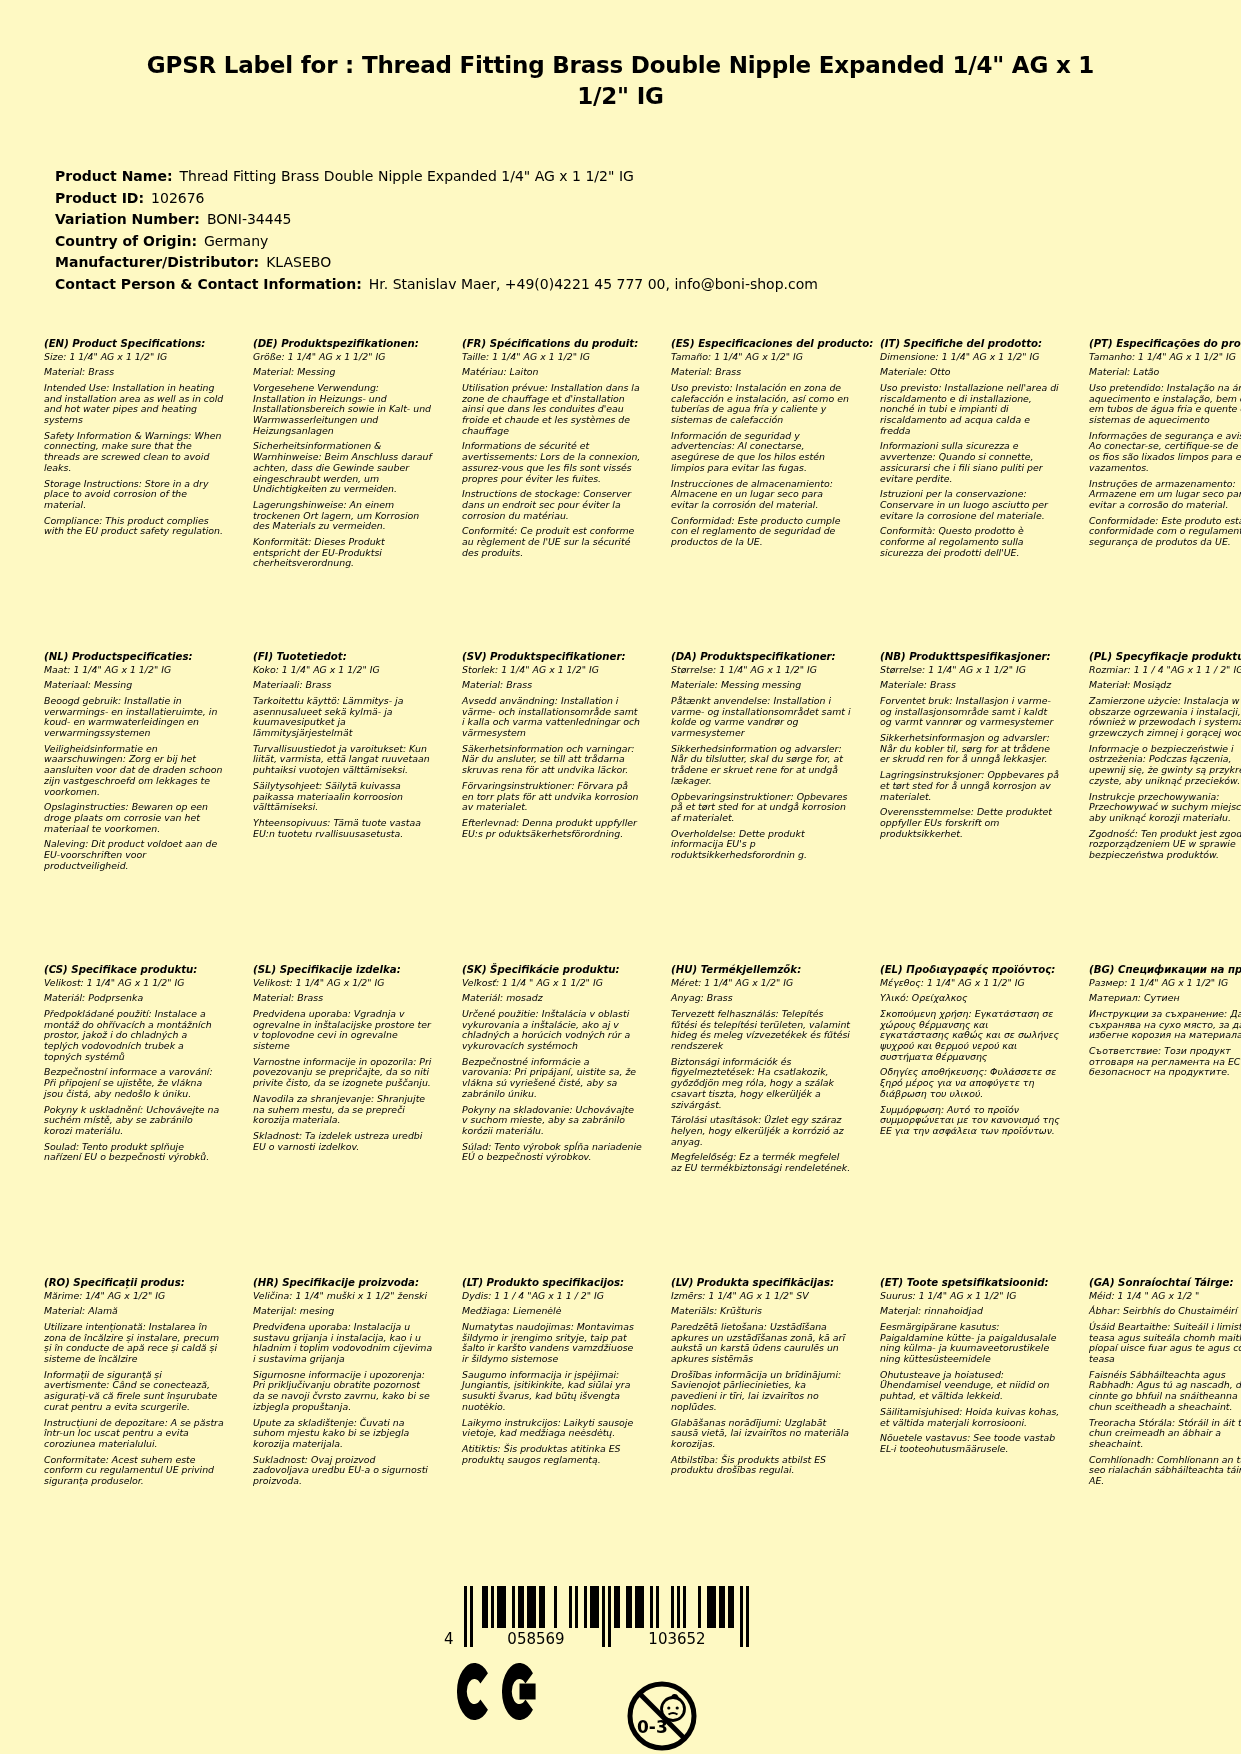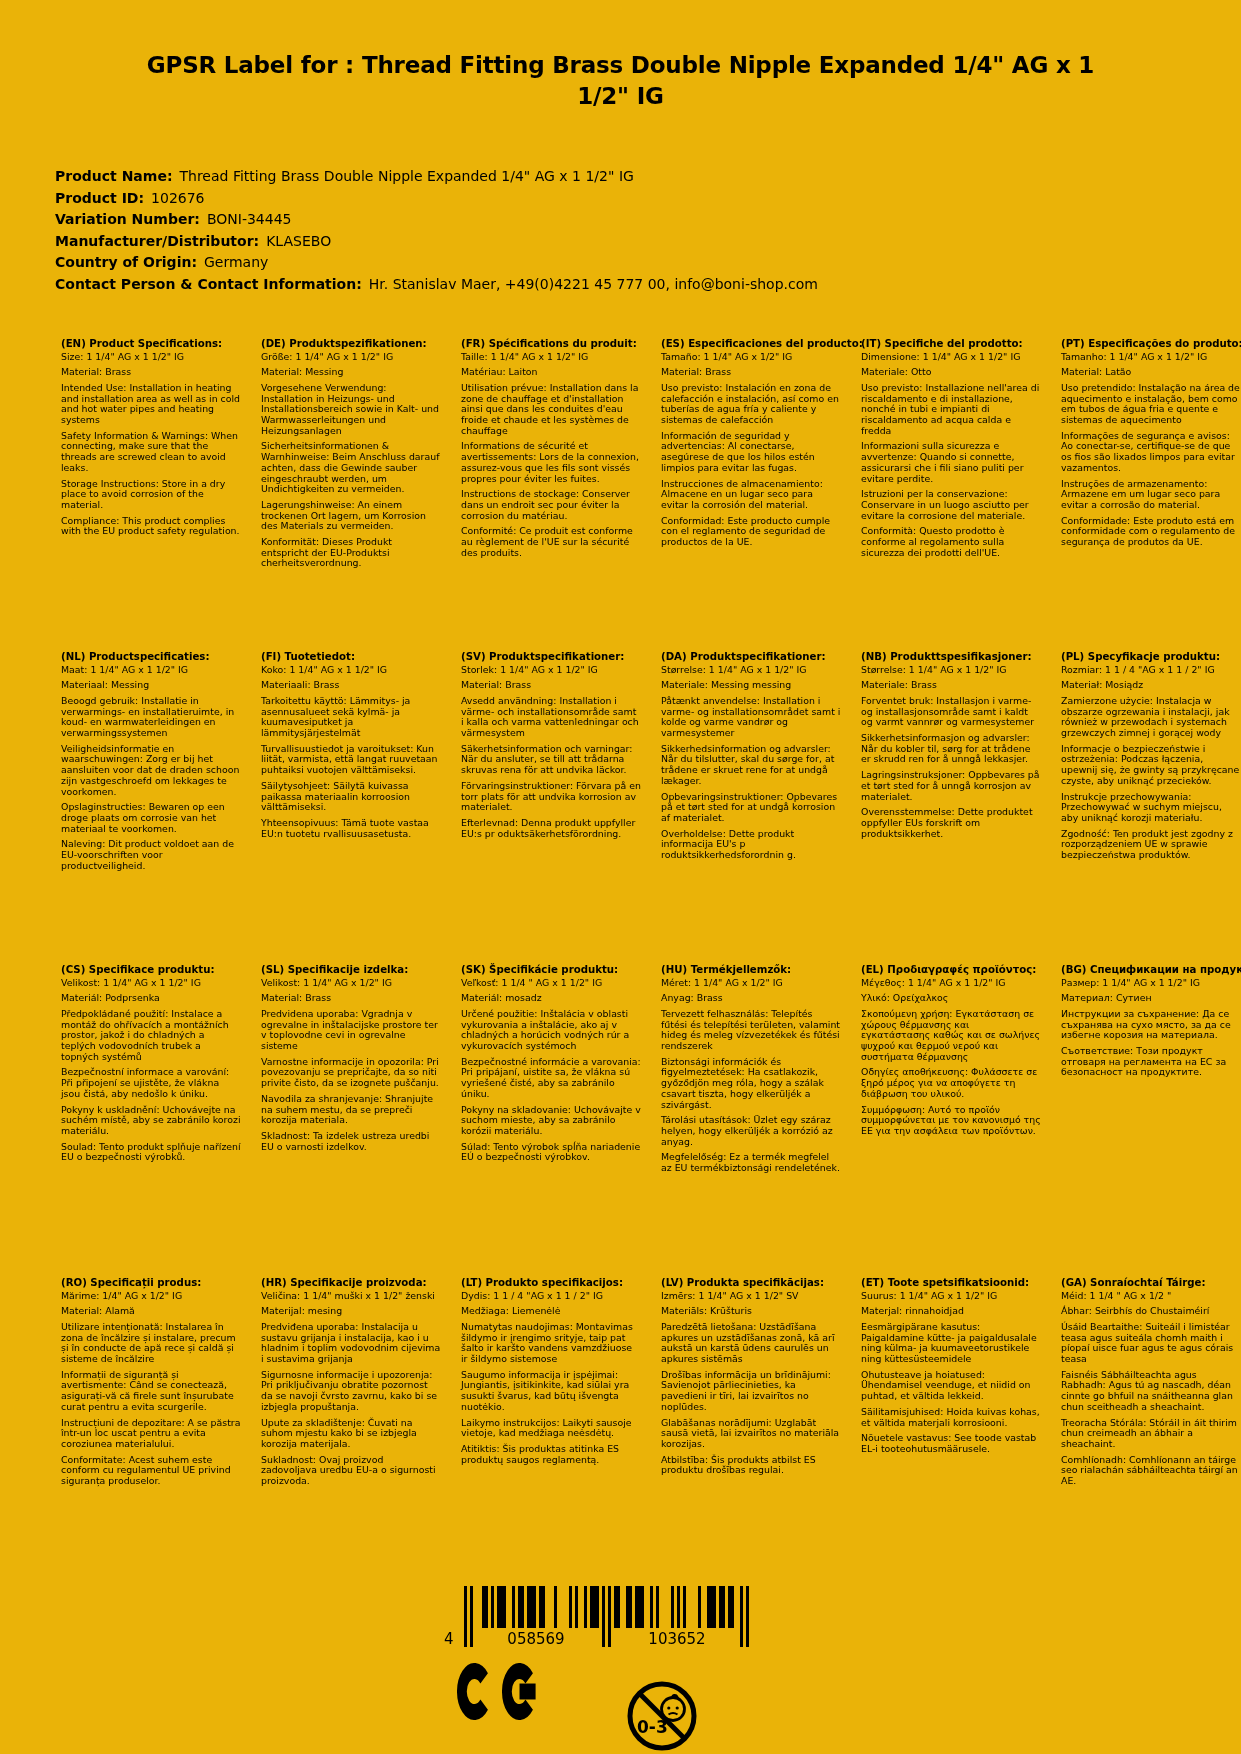--- a/index.html
+++ b/index.html
@@ -1,35 +1,35 @@
 <!DOCTYPE html>
 <html><head>
 <meta charset="utf-8">
 <style>
   html,body { margin:0; padding:0; background:#e8e8e8; }
   .page {
     position:relative; width:1241px; height:1754px; margin:0 auto;
-    background:#eab308; color:#000;
+    background:#fef9c3; color:#000;
     font-family:"DejaVu Sans", sans-serif;
     overflow:hidden;
   }
   .title {
     position:absolute; top:50px; left:50%; transform:translateX(-50%);
     width:980px; text-align:center;
     font-size:23px; font-weight:bold; line-height:31px;
     letter-spacing:-0.2px;
   }
   .info { position:absolute; left:55px; top:166px; font-size:14px; line-height:21.5px; }
   .info-line { white-space:nowrap; }
   .info-label { font-weight:bold; }
   .info-value { padding-left:7px; }
   .spec-grid {
-    position:absolute; left:61px; top:338px; width:1180px;
+    position:absolute; left:44px; top:338px; width:1180px;
     display:grid; grid-template-columns:repeat(6, 180px);
-    column-gap:20px; grid-auto-rows:313px;
+    column-gap:29px; grid-auto-rows:313px;font-style:italic;
   }
   .spec-block { width:180px; font-size:9.4px; line-height:10.7px; overflow:visible; }
   .spec-title { font-weight:bold; font-size:10.2px; line-height:11.5px; white-space:nowrap; margin:0 0 2px 0; }
   .spec-par { margin:0 0 5px 0; }
   .barcode { position:absolute; left:442px; top:1586px; }
   .barcode svg text { font-family:"DejaVu Sans", sans-serif; }
   .ce-mark { position:absolute; left:457px; top:1663px; display:flex; gap:10px; }
   .age-mark { position:absolute; left:626px; top:1680px; }
 </style>
 </head>
@@ -43,24 +43,24 @@
       <div class="info-line">
     <span class="info-label">Product Name:</span><span class="info-value">Thread Fitting Brass Double Nipple Expanded 1/4" AG x 1 1/2" IG</span>
   </div>
       <div class="info-line">
     <span class="info-label">Product ID:</span><span class="info-value">102676</span>
   </div>
       <div class="info-line">
     <span class="info-label">Variation Number:</span><span class="info-value">BONI-34445</span>
   </div>
       <div class="info-line">
+    <span class="info-label">Country of Origin:</span><span class="info-value">Germany</span>
+  </div>
+      <div class="info-line">
     <span class="info-label">Manufacturer/Distributor:</span><span class="info-value">KLASEBO</span>
-  </div>
-      <div class="info-line">
-    <span class="info-label">Country of Origin:</span><span class="info-value">Germany</span>
   </div>
       <div class="info-line">
     <span class="info-label">Contact Person &amp; Contact Information:</span><span class="info-value">Hr. Stanislav Maer, +49(0)4221 45 777 00, info@boni-shop.com</span>
   </div>
     </div>
 
   <div class="spec-grid">
       <div class="spec-block">
     <div class="spec-title">(EN) Product Specifications:</div>
   <p class="spec-par">Size: 1 1/4" AG x 1 1/2" IG</p>

